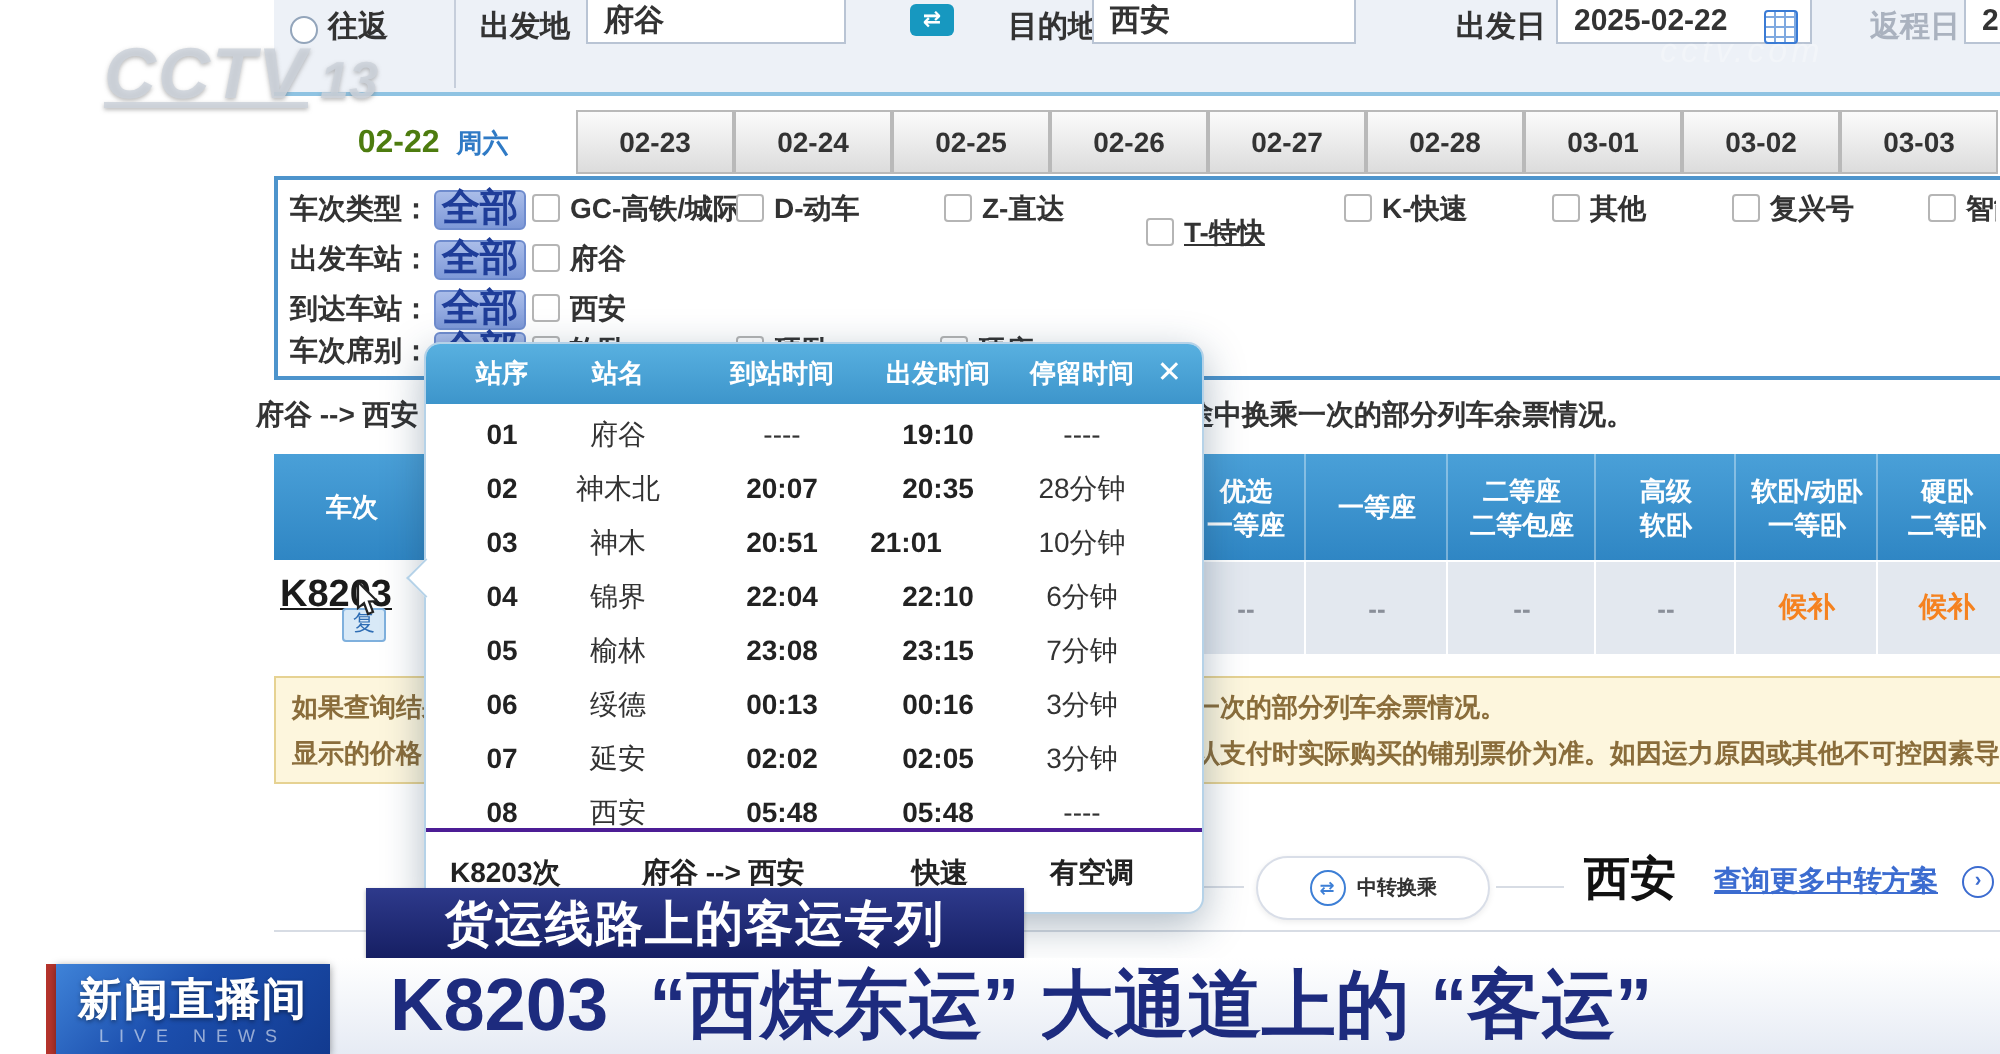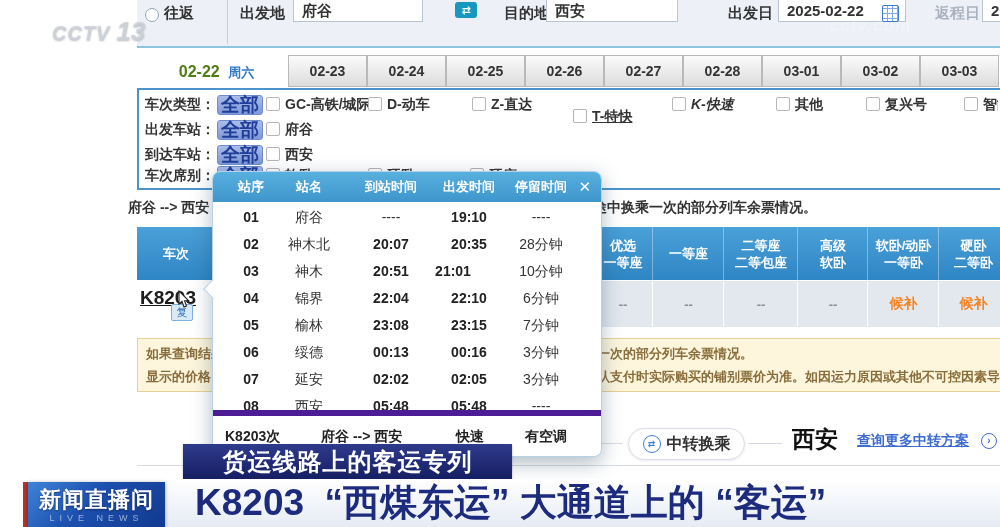--- a/index.html
+++ b/index.html
@@ -46,53 +46,53 @@
     font-size:11px;line-height:15px;text-align:center;}
   
   .notice{left:137px;top:338px;width:870px;height:54px;background:#fdf6dd;border:1px solid #e6d292;box-sizing:border-box;}
   .ntext{font-size:13px;color:#8a6d3b;font-weight:bold;white-space:nowrap;}
   
   .hline{height:1px;background:#d7dce4;}
   .pill{left:628px;top:428px;width:115px;height:30px;background:#fff;border:1px solid #d9dee8;border-radius:16px;
     box-shadow:0 1px 3px rgba(0,0,0,.08);display:flex;align-items:center;justify-content:center;gap:6px;}
   .pill .ic{width:16px;height:16px;border:1.6px solid #3d7fd6;border-radius:50%;color:#3d7fd6;font-size:9px;
     line-height:16px;text-align:center;font-weight:bold;}
-  .pill .tx{font-size:16px;font-weight:bold;color:#333;}
+  .pill .tx{font-size:10px;font-weight:bold;color:#333;}
   .city{font-size:23px;font-weight:bold;color:#111;}
   .morelink{font-size:14px;font-weight:bold;color:#3c6cd0;text-decoration:underline;}
   .linkcirc{width:14px;height:14px;border:1.5px solid #3c6cd0;border-radius:50%;color:#3c6cd0;font-size:10px;
     line-height:13px;text-align:center;font-weight:bold;}
   
   .popup{left:212px;top:171px;width:388px;height:284px;background:#fff;border:1px solid #b5d2e8;border-radius:8px;
     box-shadow:0 6px 20px rgba(30,60,90,.35);z-index:10;}
   .pop-head{position:absolute;left:0;top:0;width:100%;height:30px;background:linear-gradient(#58b0e0,#3d95cb);
     border-radius:7px 7px 0 0;}
   .ph{position:absolute;top:0;height:30px;line-height:30px;color:#fff;font-weight:bold;font-size:13px;text-align:center;transform:translateX(-50%);}
   .pclose{position:absolute;right:10px;top:0;height:30px;line-height:30px;color:#fff;font-weight:bold;font-size:15px;}
   .prow{position:absolute;left:0;width:100%;height:27px;}
   .pc{position:absolute;top:0;height:27px;line-height:27px;font-size:14px;color:#333;text-align:center;transform:translateX(-50%);}
   .pc.t{font-weight:bold;color:#222;}
-  .pop-foot{position:absolute;left:0;bottom:0;width:100%;height:40px;border-top:6px solid #4c1d95;}
+  .pop-foot{position:absolute;left:0;bottom:0;width:100%;height:40px;border-top:2px solid #4c1d95;}
   .pf{position:absolute;top:0;height:40px;line-height:40px;font-size:14px;font-weight:bold;color:#222;white-space:nowrap;}
   .tail{position:absolute;left:-7px;top:110px;width:13px;height:13px;background:#fff;border-left:1px solid #b5d2e8;
     border-bottom:1px solid #b5d2e8;transform:rotate(45deg);}
   
   .sub-bar{left:183px;top:444px;width:329px;height:35px;background:linear-gradient(180deg,#2e3a8c,#161f63);
     z-index:20;display:flex;align-items:center;justify-content:center;box-shadow:0 1px 2px rgba(0,0,0,.3);}
   .sub-bar span{color:#fff;font-weight:bold;font-size:24px;letter-spacing:1px;}
   .head-bar{left:165px;top:479px;width:835px;height:48px;background:linear-gradient(#ffffff,#e6ebf4);z-index:20;
     display:flex;align-items:center;}
   .head-bar span{color:#1d2b7e;font-weight:bold;font-size:37px;white-space:pre;padding-left:30px;letter-spacing:0px;}
   .prog-logo{left:28px;top:482px;width:137px;height:45px;background:linear-gradient(135deg,#3f83d8 0%,#1c4fae 45%,#123a8f 100%);
     z-index:21;text-align:center;box-shadow:0 1px 4px rgba(0,0,0,.4);}
   .prog-logo .t1{display:block;color:#fff;font-weight:bold;font-size:22px;margin-top:3px;letter-spacing:1px;text-shadow:0 1px 2px rgba(0,0,0,.4);}
   .prog-logo .t2{display:block;color:rgba(255,255,255,.55);font-size:9px;letter-spacing:5px;margin-top:-2px;}
   .redbar{left:23px;top:482px;width:5px;height:45px;background:#b5342c;z-index:21;}
   .cctv{left:52px;top:16px;z-index:30;color:rgba(205,210,218,.85);text-shadow:0 1px 2px rgba(120,120,120,.5);}
-  .cctv .c1{font-size:20px;font-weight:bold;font-style:italic;letter-spacing:1px;}
+  .cctv .c1{font-size:36px;font-weight:bold;font-style:italic;letter-spacing:1px;text-decoration:underline;}
   .cctv .c2{font-size:26px;font-weight:bold;font-style:italic;margin-left:6px;}
   .cctv .c3{display:block;font-size:19px;font-weight:bold;letter-spacing:14px;margin-top:6px;margin-left:4px;}
   .wmark{left:830px;top:16px;z-index:30;color:rgba(255,255,255,.28);font-size:17px;font-style:italic;letter-spacing:2px;}
   .cursor-hand{z-index:11;}
 </style>
 </head>
 <body>
 
 <div id="screen">
 
@@ -127,21 +127,21 @@
   <div class="abs tab" style="left:920px;">03-03</div>
 
   <div class="abs filter-panel"></div>
 
   <span class="abs flabel" style="left:145px;top:96px;">车次类型：</span>
   <div class="abs allbtn" style="left:217px;top:95px;">全部</div>
   <span class="abs opt" style="left:266px;top:96px;"><span class="cb"></span><span>GC-高铁/城际</span></span>
   <span class="abs opt" style="left:368px;top:96px;"><span class="cb"></span><span>D-动车</span></span>
   <span class="abs opt" style="left:472px;top:96px;"><span class="cb"></span><span>Z-直达</span></span>
   <span class="abs opt" style="left:573px;top:108px;text-decoration:underline;"><span class="cb"></span><span>T-特快</span></span>
-  <span class="abs opt" style="left:672px;top:96px;font-style:italic;"><span class="cb"></span><span>K-快速</span></span>
+  <span class="abs opt" style="left:672px;top:96px;"><span class="cb"></span><span>K-快速</span></span>
   <span class="abs opt" style="left:776px;top:96px;"><span class="cb"></span><span>其他</span></span>
   <span class="abs opt" style="left:866px;top:96px;"><span class="cb"></span><span>复兴号</span></span>
   <span class="abs opt" style="left:964px;top:96px;width:34px;overflow:hidden;display:inline-block;"><span class="cb"></span><span>智能动车组</span></span>
 
   <span class="abs flabel" style="left:145px;top:121px;">出发车站：</span>
   <div class="abs allbtn" style="left:217px;top:120px;">全部</div>
   <span class="abs opt" style="left:266px;top:121px;"><span class="cb"></span><span>府谷</span></span>
 
   <span class="abs flabel" style="left:145px;top:146px;">到达车站：</span>
   <div class="abs allbtn" style="left:217px;top:145px;">全部</div>

